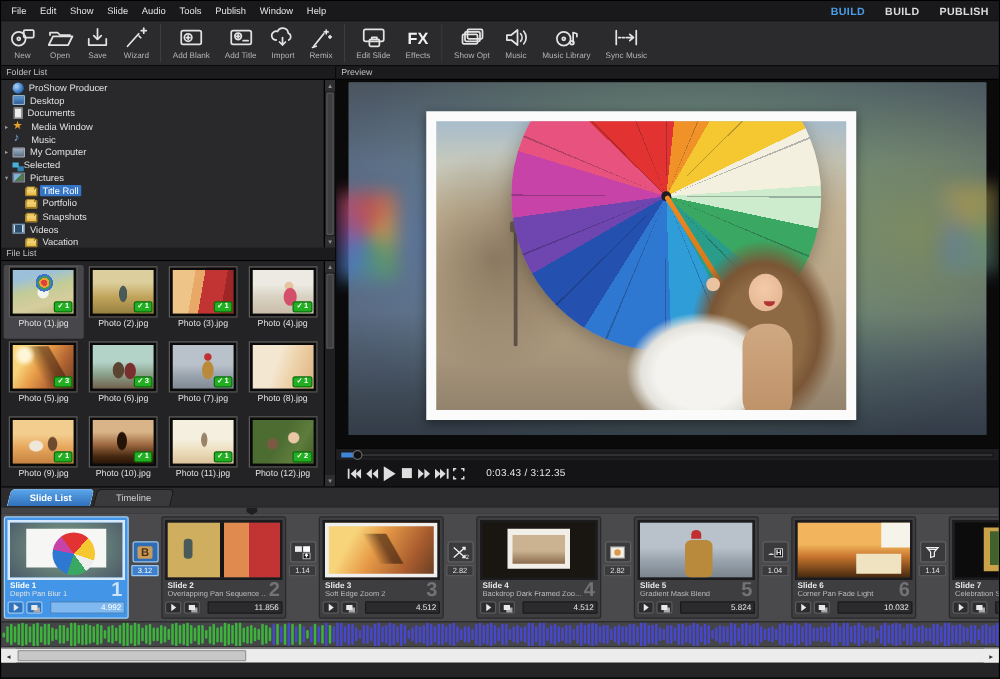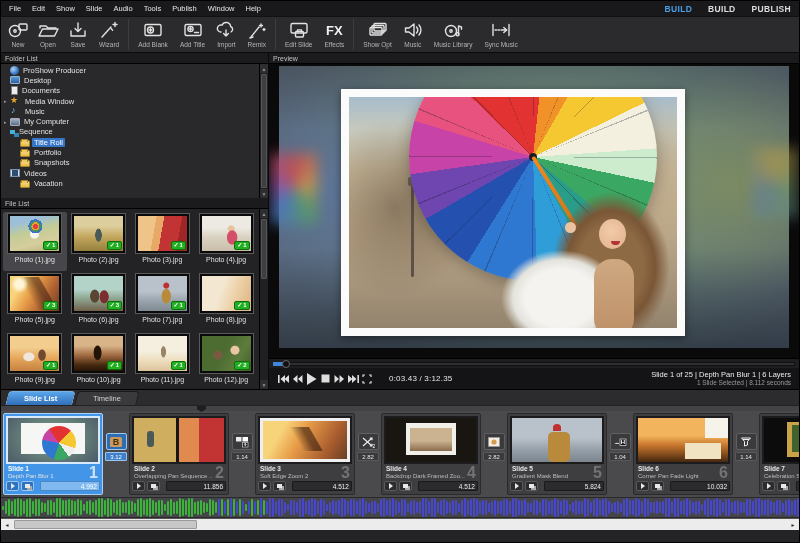--- a/index.html
+++ b/index.html
@@ -409,21 +409,26 @@
               <span class="tlabel">Music</span>
             </div>
           <div class="trow">
               <span class="exp">▸</span>
               <span class="ti ti-comp"></span>
               <span class="tlabel">My Computer</span>
             </div>
           <div class="trow">
               <span class="exp"></span>
               <span class="ti ti-net"></span>
-              <span class="tlabel">Sequence</span>
+              <span class="tlabel">Selected</span>
+            </div>
+          <div class="trow">
+              <span class="exp">▾</span>
+              <span class="ti ti-pics"></span>
+              <span class="tlabel">Pictures</span>
             </div>
           <div class="trow sel">
               <span class="exp"></span>
               <span class="ind"></span>
               <span class="ti ti-folder"></span>
               <span class="tlabel">Title Roll</span>
             </div>
           <div class="trow">
               <span class="exp"></span>
               <span class="ind"></span>
@@ -654,24 +659,20 @@
               <path d="M4 1 L8.5 5 4 9 z"></path>
               <rect x="9.4" y="1" width="1.6" height="8"></rect>
             </svg>
           </span>
         <span class="pbtn">
             <svg width="10" height="10" viewBox="0 0 10 10" style="fill:none;stroke:#dedede;stroke-width:1.2">
               <path d="M1 3 V1 h2 M7 1 h2 v2 M9 7 v2 h-2 M3 9 H1 V7"></path>
             </svg>
           </span>
         <span class="ptime">0:03.43 / 3:12.35</span>
-        <span class="pstatus">
-          <div class="l1">Slide 1 of 25  |  Depth Pan Blur 1  |  6 Layers</div>
-          <div class="l2">1 Slide Selected  |  8.112 seconds</div>
-        </span>
       </div>
     </div>
   </div>
 
   <div class="tabbar">
     <div class="tab active">
         <span>Slide List</span>
       </div>
     <div class="tab inactive">
         <span>Timeline</span>

